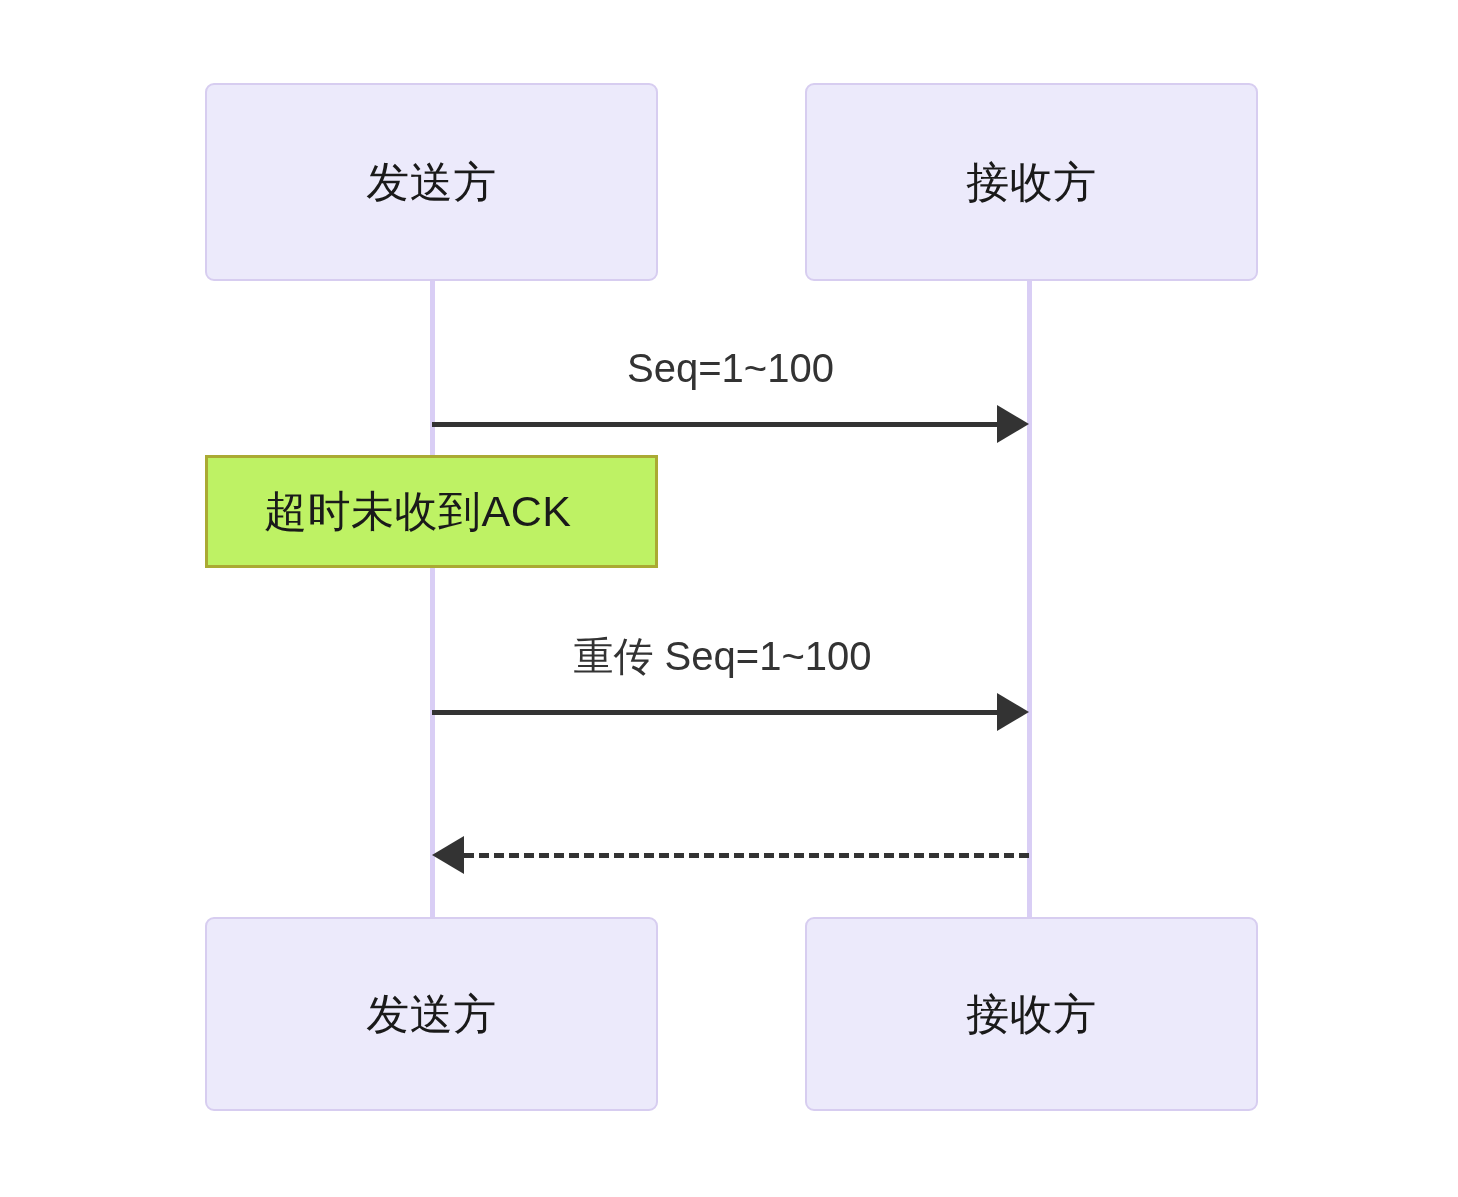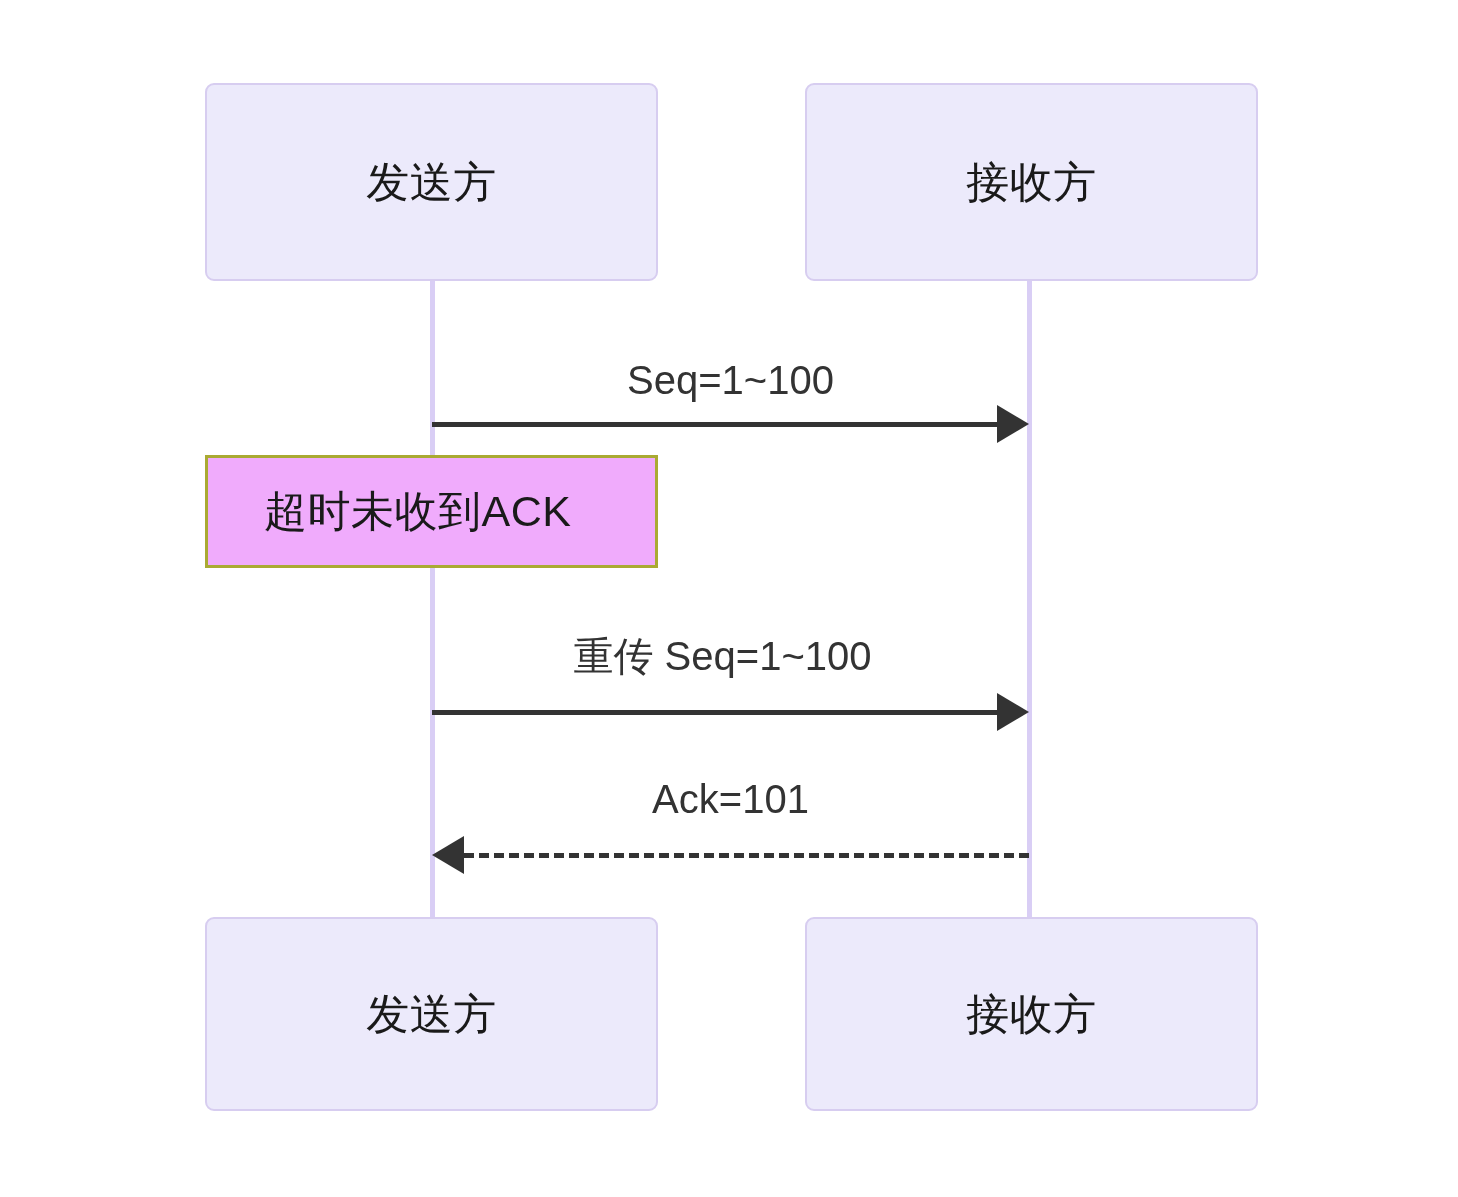--- a/index.html
+++ b/index.html
@@ -72,21 +72,21 @@
     font-size: 40px;
     color: #333333;
     white-space: nowrap;
     text-align: center;
     z-index: 4;
     line-height: 1;
   }
   .note-box {
     position: absolute;
     box-sizing: border-box;
-    background: #f0abfc;
+    background: #bef264;
     border: 3px solid #AAAA33;
     display: flex;
     align-items: center;
     z-index: 5;
   }
   .note-label {
     font-size: 43px;
     color: #1A1A1A;
     padding-left: 56px;
     line-height: 1;
@@ -102,33 +102,32 @@
   <div class="lifeline" style="left:1027px; top:281px; height:640px;"></div>
 
   <div class="actor-box" style="left:205px; top:83px; width:453px; height:198px;">
     <span class="actor-label">发送方</span>
   </div>
 
   <div class="actor-box" style="left:805px; top:83px; width:453px; height:198px;">
     <span class="actor-label">接收方</span>
   </div>
 
-  <div class="msg-label" style="left:432px; top:360px; width:597px;">Seq=1~100</div>
+  <div class="msg-label" style="left:432px; top:348px; width:597px;">Seq=1~100</div>
   <div class="msg-line" style="left:432px; top:422px; width:565px;"></div>
   <div class="arrowhead right" style="left:997px; top:405px;"></div>
 
   <div class="note-box" style="left:205px; top:455px; width:453px; height:113px;">
     <span class="note-label">超时未收到ACK</span>
   </div>
 
   <div class="msg-label" style="left:424px; top:636px; width:597px;">重传 Seq=1~100</div>
   <div class="msg-line" style="left:432px; top:710px; width:565px;"></div>
   <div class="arrowhead right" style="left:997px; top:693px;"></div>
 
-  <div class="msg-label" style="left:432px; top:779px; width:597px;">Ack=101</div>
   <div class="msg-line dashed" style="left:464px; top:853px; width:565px;"></div>
   <div class="arrowhead left" style="left:432px; top:836px;"></div>
 
   <div class="actor-box" style="left:205px; top:917px; width:453px; height:194px;">
     <span class="actor-label">发送方</span>
   </div>
 
   <div class="actor-box" style="left:805px; top:917px; width:453px; height:194px;">
     <span class="actor-label">接收方</span>
   </div>

